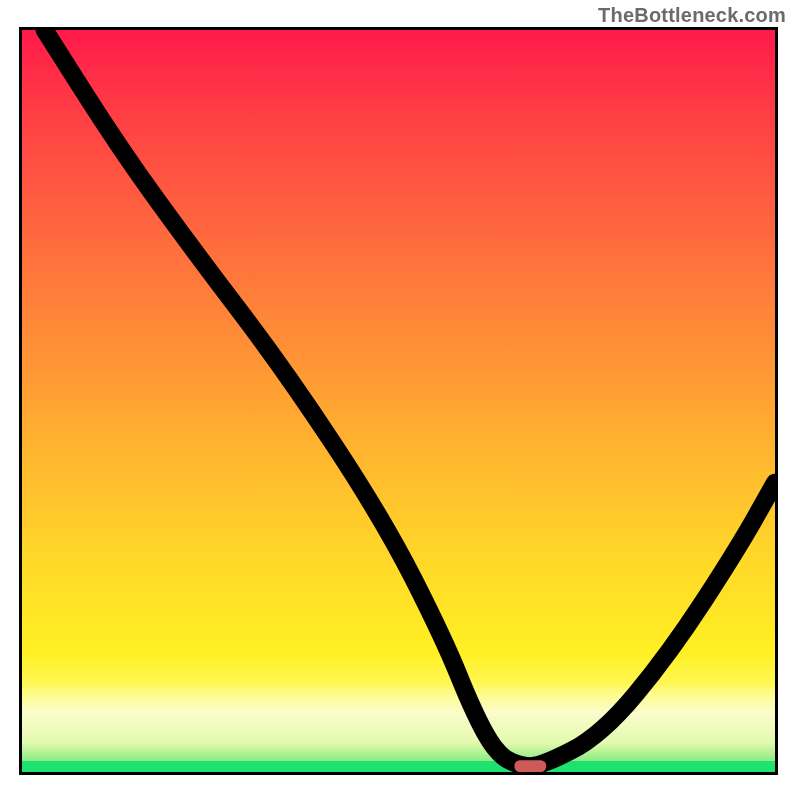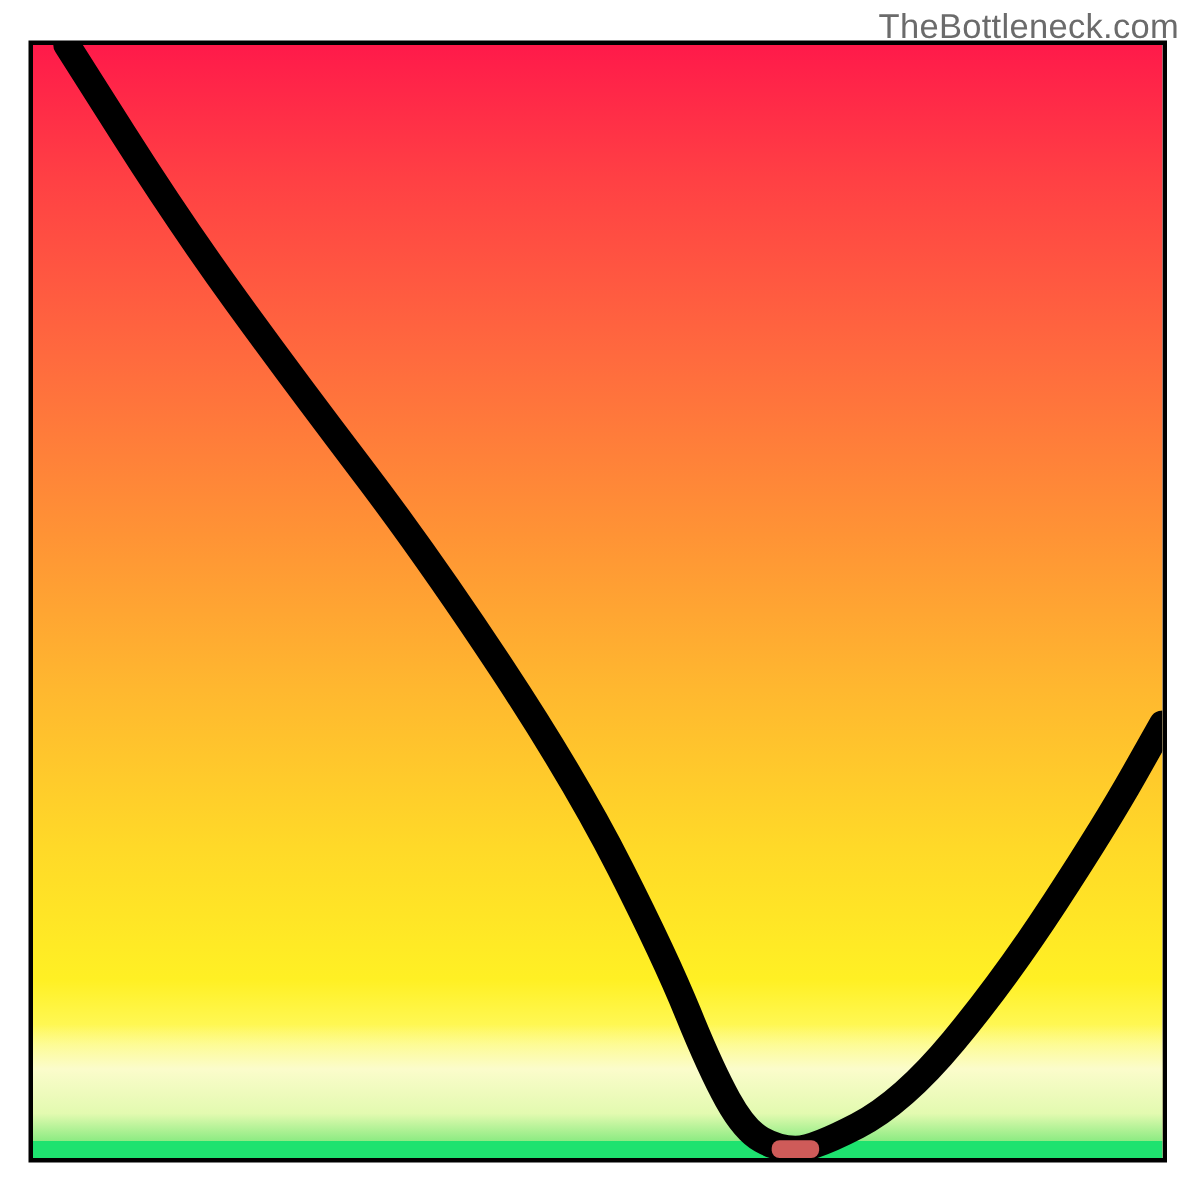--- a/index.html
+++ b/index.html
@@ -13,22 +13,22 @@
   .frame {
     position: relative;
     width: 800px;
     height: 800px;
   }
   .watermark {
     position: absolute;
     top: 4px;
     right: 14px;
     color: #6b6b6b;
-    font-size: 23px;
-    font-weight: 400;
+    font-size: 20px;
+    font-weight: 700;
     letter-spacing: 0.2px;
   }
   .plot-border {
     position: absolute;
     left: 19px;
     top: 27px;
     width: 759px;   
     height: 748px;  
     border: 3px solid #000;
     box-sizing: border-box;

